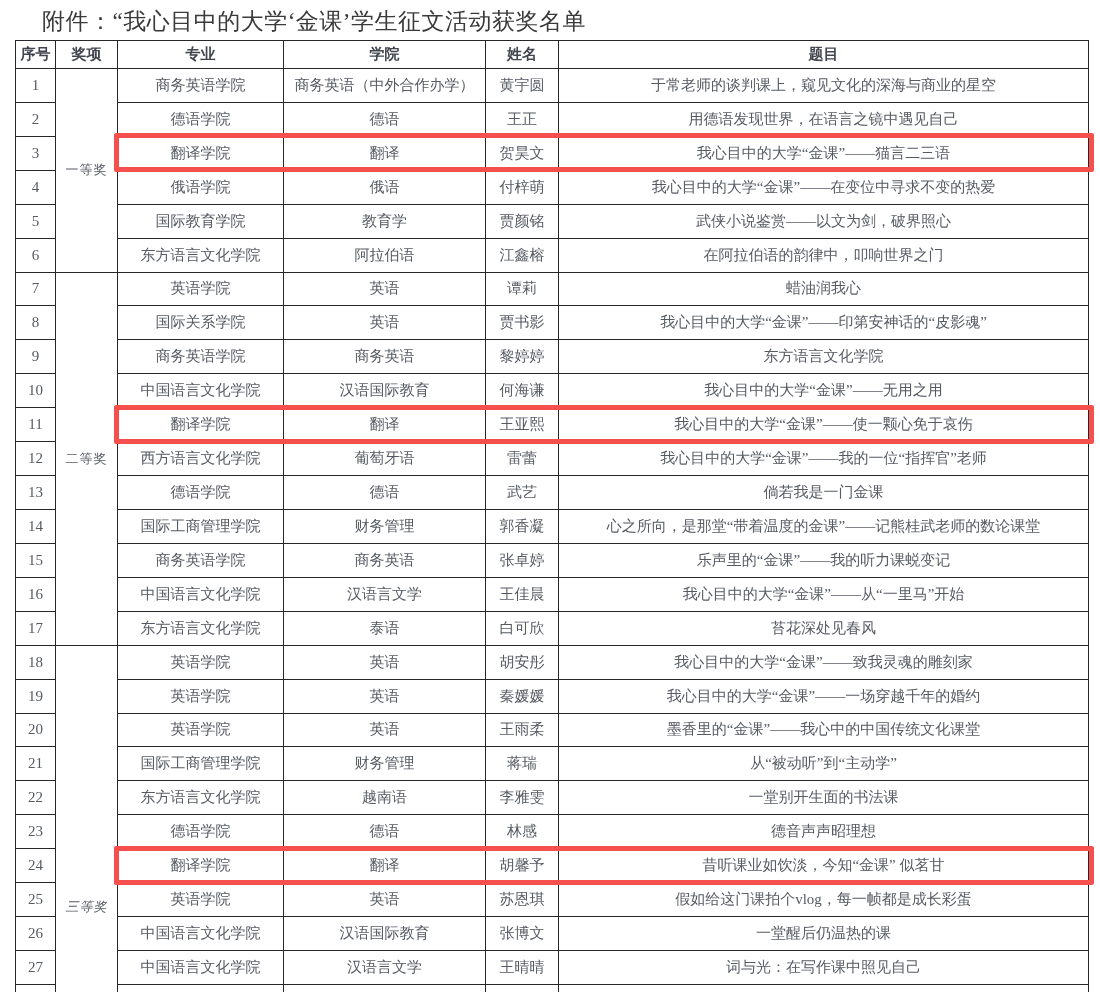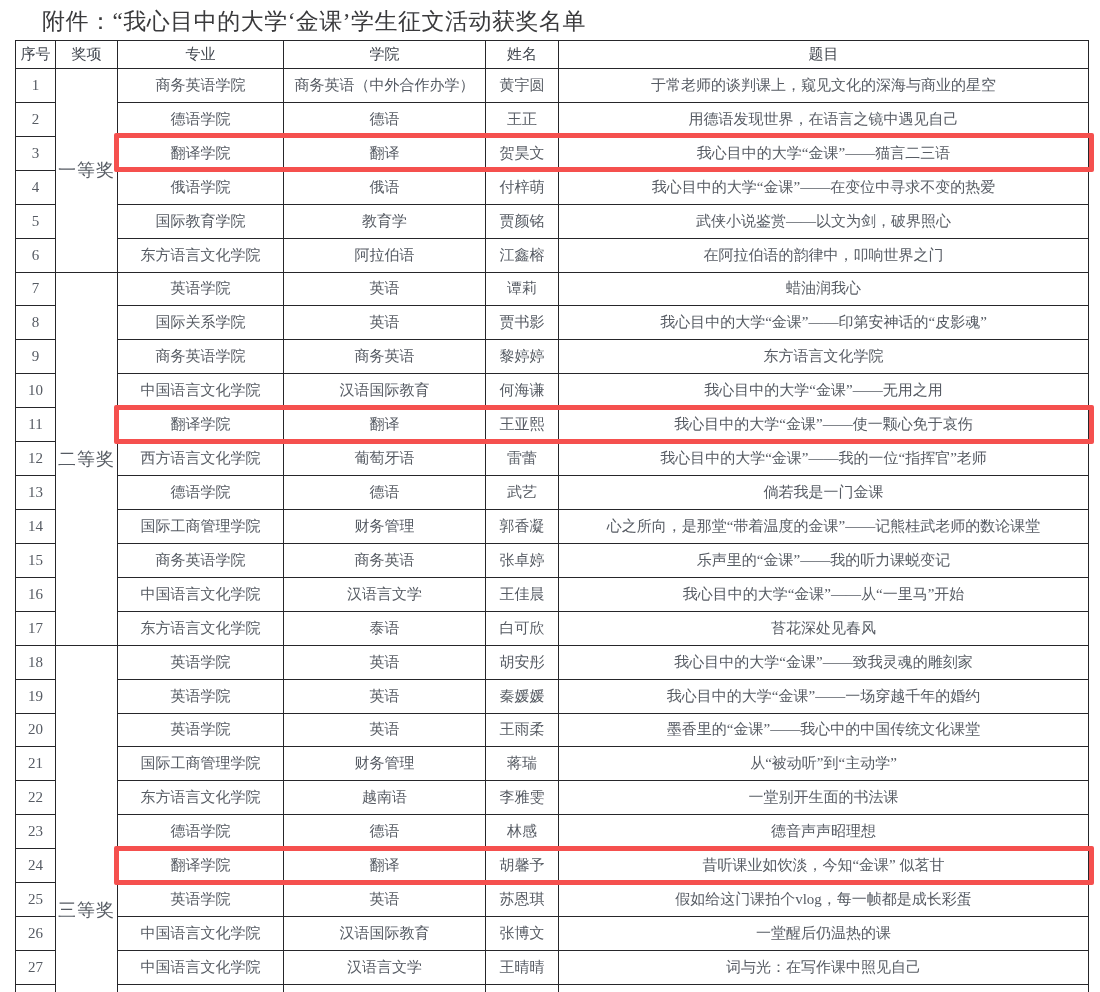--- a/index.html
+++ b/index.html
@@ -36,33 +36,34 @@
     align-items:center;
     justify-content:center;
     font-size:15px;
     color:#565b63;
     white-space:nowrap;
     overflow:hidden;
     padding:0 3px;
     box-sizing:border-box;
   }
   .cell.hdr{
-    font-weight:normal;
+    font-weight:bold;
     color:#41464e;
     font-size:15px;
   }
   .cell.award{
-    font-size:18px;
+    font-size:13px;
     letter-spacing:1px;
   }
   .cell.award.low{
     align-items:flex-start;
   }
   .cell.award.low .award-label{
     margin-top:252px;
+    font-style:italic;
   }
   .hl-box{
     position:absolute;
     left:114px;
     width:980px;
     height:39px;
     border:5px solid #f5504e;
     border-radius:2px;
     box-sizing:border-box;
     pointer-events:none;

